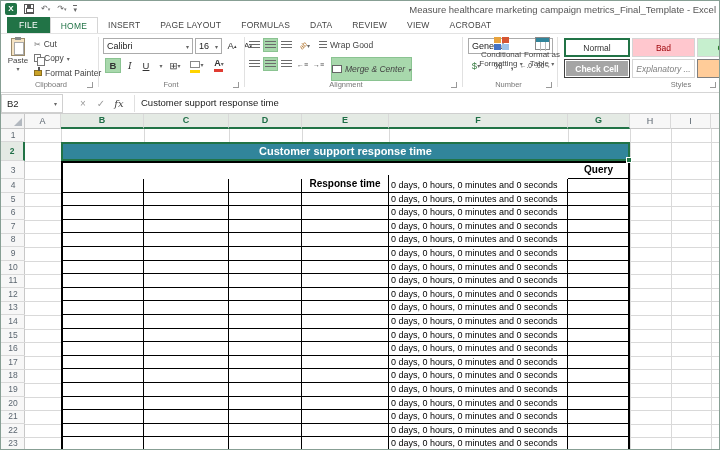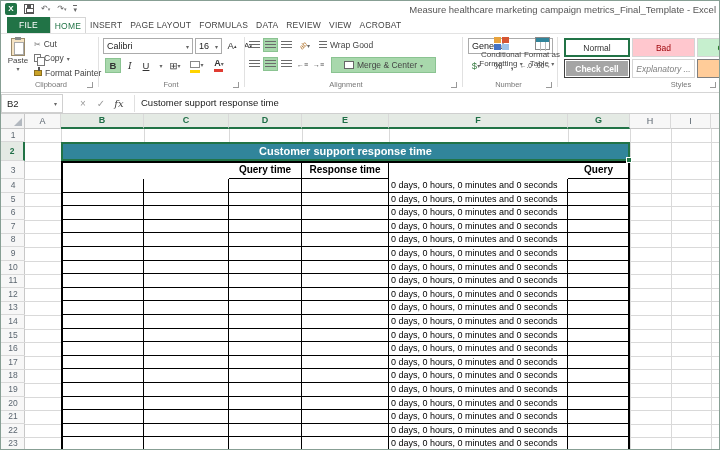--- a/index.html
+++ b/index.html
@@ -17,21 +17,21 @@
   .icon-save:before { content:""; position:absolute; left:2px; top:0; width:4px; height:3px; background:#555; }
   .icon-save:after { content:""; position:absolute; left:1px; bottom:0; width:6px; height:3px; border:1px solid #555; }
   .qat-arrow { font-size:8px; color:#666; line-height:10px; }
   .qat-sm { font-size:5px; color:#777; }
   .qat-more { font-size:7px; color:#666; border-top:1px solid #666; line-height:7px; }
   .win-title { position:absolute; right:5px; top:3px; font-size:9.5px; color:#555; }
 
   
   .tabrow { position:absolute; left:0; top:16px; width:720px; height:17px; display:flex;
             align-items:stretch; padding-left:6px; border-bottom:1px solid #e3e3e3; background:#fff; }
-  .tab { font-size:8.5px; color:#444; padding:0 4px; line-height:16px; letter-spacing:0.2px; }
+  .tab { font-size:8.5px; color:#444; padding:0 10px; line-height:16px; letter-spacing:0.2px; }
   .tab.file { background:#217346; color:#fff; padding:0 12px; }
   .tab.active { color:#217346; background:#fff; border:1px solid #d5d5d5; border-bottom:none; }
 
   
   .ribbon { position:absolute; left:0; top:33px; width:720px; height:59px; background:#fff;
             border-bottom:1px solid #d5d5d5; font-size:8.5px; color:#444; }
   .rsep { position:absolute; top:3px; width:1px; height:50px; background:#e1e1e1; }
   .grouplabel { position:absolute; top:46px; font-size:7.5px; color:#777; text-align:center; }
   .launcher { position:absolute; top:48px; width:6px; height:6px; border-right:1px solid #999; border-bottom:1px solid #999; }
   .rbtn { position:absolute; display:flex; align-items:center; gap:3px; color:#444; }
@@ -216,21 +216,21 @@
       </div>
     <div class="albtn" style="left:278px; top:23px;">
         <span class="al"></span>
       </div>
     <div class="albtn" style="left:294px; top:23px; font-size:7px;">
         <span>←≡</span>
       </div>
     <div class="albtn" style="left:310px; top:23px; font-size:7px;">
         <span>→≡</span>
       </div>
-    <div class="rbtn toggle-on" style="left:330px; top:23px; height:16px; padding:0 12px;">
+    <div class="rbtn toggle-on" style="left:330px; top:23px; height:24px; padding:0 0;font-style:italic;">
       <span style="width:10px; height:8px; border:1px solid #666; background:#fff;"></span>
       <span>Merge &amp; Center</span>
       <span class="dd">▾</span>
     </div>
     <div class="grouplabel" style="left:315px; width:60px;">Alignment</div>
     <div class="launcher" style="left:450px;"></div>
     <div class="rsep" style="left:461px;"></div>
 
     <div class="inputbox" style="left:467px; top:4px; width:85px; height:16px;">
       <span>General</span>
@@ -328,22 +328,21 @@
       <div class="gl" style="position: absolute; left: 24px; top: 215px; width: 695px; height: 1px;"></div>
       <div class="gl" style="position: absolute; left: 24px; top: 228px; width: 695px; height: 1px;"></div>
       <div class="gl" style="position: absolute; left: 24px; top: 242px; width: 695px; height: 1px;"></div>
       <div class="gl" style="position: absolute; left: 24px; top: 255px; width: 695px; height: 1px;"></div>
       <div class="gl" style="position: absolute; left: 24px; top: 269px; width: 695px; height: 1px;"></div>
       <div class="gl" style="position: absolute; left: 24px; top: 283px; width: 695px; height: 1px;"></div>
       <div class="gl" style="position: absolute; left: 24px; top: 296px; width: 695px; height: 1px;"></div>
       <div class="gl" style="position: absolute; left: 24px; top: 310px; width: 695px; height: 1px;"></div>
       <div class="gl" style="position: absolute; left: 24px; top: 323px; width: 695px; height: 1px;"></div>
       <div class="tablewrap">
-        <div class="tcell thead" style="position: absolute; left: 168px; top: 0px; width: 73px; height: 18px; line-height: 17px;">Query time</div>
-        <div class="tcell thead" style="position: absolute; left: 241px; top: 0px; width: 87px; height: 18px; line-height: 17px;">Response time</div>
+        <div class="tcell thead" style="position: absolute; left: 241px; top: 14px; width: 87px; height: 18px; line-height: 17px;">Response time</div>
         <div class="tcell thead" style="position: absolute; left: 507px; top: 0px; width: 62px; height: 18px; line-height: 17px;">Query status</div>
         <div class="tcell" style="position: absolute; left: 0px; top: 18px; width: 83px; height: 13.6px;"></div>
         <div class="tcell" style="position: absolute; left: 83px; top: 18px; width: 85px; height: 13.6px;"></div>
         <div class="tcell" style="position: absolute; left: 168px; top: 18px; width: 73px; height: 13.6px;"></div>
         <div class="tcell" style="position: absolute; left: 241px; top: 18px; width: 87px; height: 13.6px;"></div>
         <div class="tcell tdata" style="position: absolute; left: 328px; top: 18px; width: 179px; height: 13.6px; line-height: 13px;">0 days, 0 hours, 0 minutes and 0 seconds</div>
         <div class="tcell" style="position: absolute; left: 507px; top: 18px; width: 62px; height: 13.6px;"></div>
         <div class="tcell" style="position: absolute; left: 0px; top: 31.6px; width: 83px; height: 13.6px;"></div>
         <div class="tcell" style="position: absolute; left: 83px; top: 31.6px; width: 85px; height: 13.6px;"></div>
         <div class="tcell" style="position: absolute; left: 168px; top: 31.6px; width: 73px; height: 13.6px;"></div>

